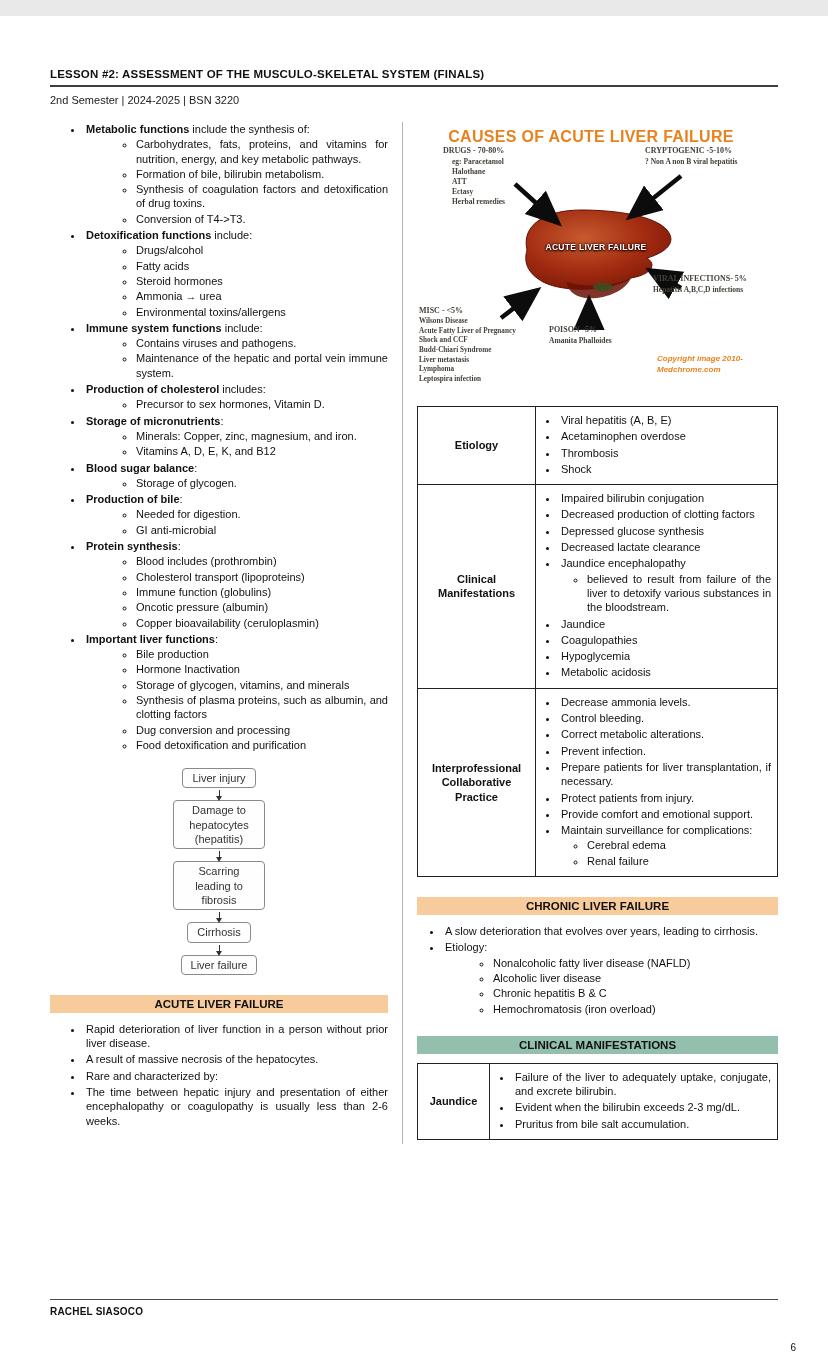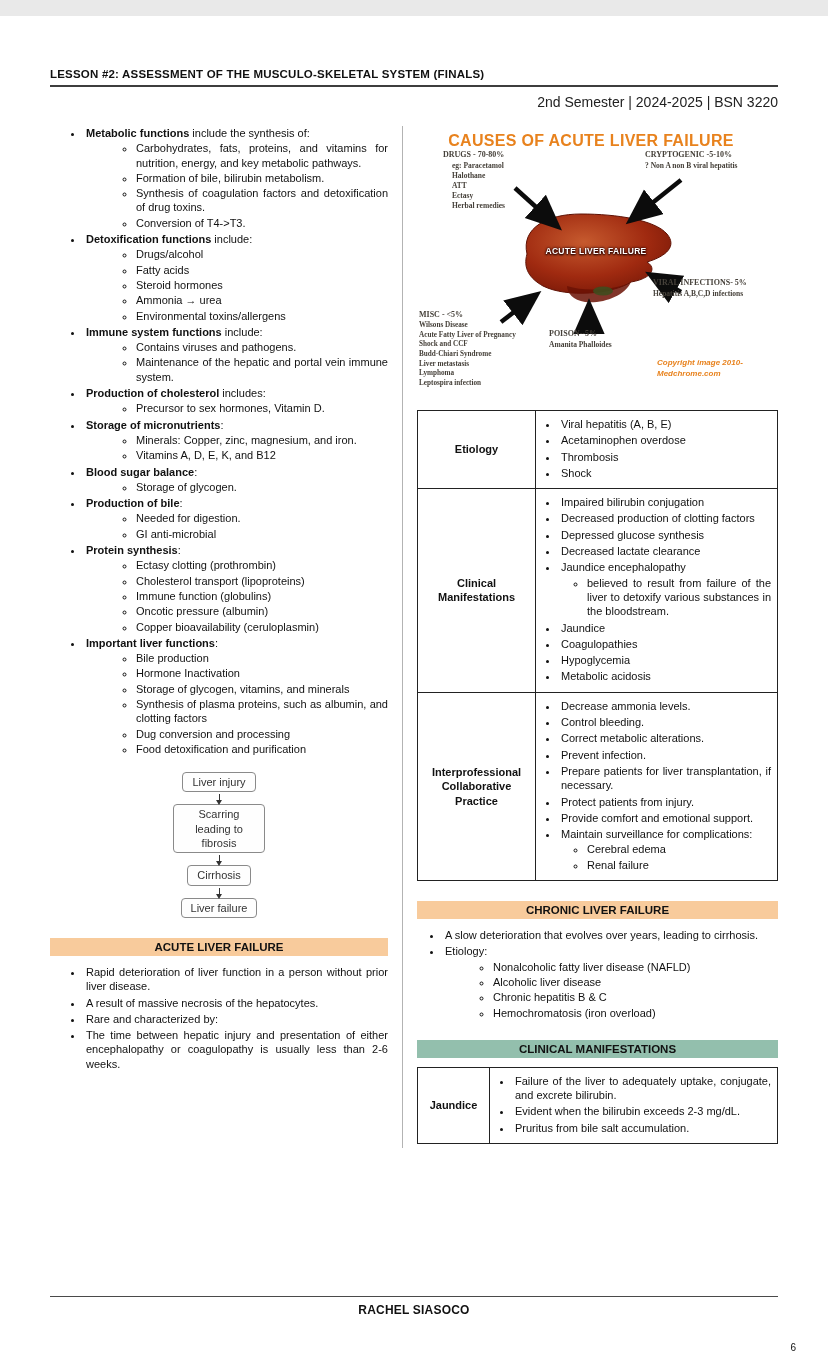--- a/index.html
+++ b/index.html
@@ -6,21 +6,21 @@
   html,body { margin:0; padding:0; background:#e9e9e9; }
   .page {
     width:828px; height:1363px; margin:16px auto; background:#ffffff;
     position:relative; overflow:hidden;
     font-family:"Liberation Sans", sans-serif; font-size:11px; color:#111;
   }
   
   .doc-header { padding:52px 50px 0 50px; }
   .doc-title { font-size:11.5px; font-weight:bold; letter-spacing:.2px;
                border-bottom:2px solid #3d3d3d; padding-bottom:5px; }
-  .doc-subtitle { font-size:14px; margin-top:7px; color:#222;text-align:right; }
+  .doc-subtitle { font-size:11px; margin-top:7px; color:#222; }
 
   
   .columns { display:flex; padding:16px 50px 0 50px; align-items:stretch; }
   .col-left  { width:352px; padding-right:14px; }
   .col-divider { width:1px; background:#b3b3b3; }
   .col-right { flex:1; padding-left:14px; }
 
   
   ul { margin:0; }
   ul.u1 { list-style:disc; padding-left:34px; }
@@ -77,21 +77,21 @@
   td.content-cell { padding:6px 8px 6px 2px; }
   td.content-cell ul.u1 { padding-left:17px; }
   td.content-cell ul.u2 { padding-left:26px; }
 
   .col-right ul.u1.rlist { padding-left:26px; }
   .col-right ul.u1.rlist ul.u2 { padding-left:48px; }
 
   
   .doc-footer { position:absolute; left:50px; right:50px; bottom:62px;
     border-top:1.5px solid #4a4a4a; padding-top:6px; }
-  .footer-author { font-size:12px; font-weight:bold; letter-spacing:.2px;text-align:center; }
+  .footer-author { font-size:10px; font-weight:bold; letter-spacing:.2px; }
   .page-number { position:absolute; right:32px; bottom:26px; font-size:10px; color:#111; }
 </style>
 </head>
 <body>
 
 <div class="page">
 
   <div class="doc-header">
     <div class="doc-title">LESSON #2: ASSESSMENT OF THE MUSCULO-SKELETAL SYSTEM (FINALS)</div>
     <div class="doc-subtitle">2nd Semester | 2024-2025 | BSN 3220</div>
@@ -159,21 +159,21 @@
             <ul class="u2">
 
             <li>Needed for digestion.</li>
               <li>GI anti-microbial</li>
             </ul>
           </li>
           <li>
             <span class="b">Protein synthesis</span><span>:</span>
             <ul class="u2">
 
-            <li>Ectasy clotting (prothrombin)</li>
+            <li>Blood includes (prothrombin)</li>
               <li>Cholesterol transport (lipoproteins)</li>
               <li>Immune function (globulins)</li>
               <li>Oncotic pressure (albumin)</li>
               <li>Copper bioavailability (ceruloplasmin)</li>
             </ul>
           </li>
           <li>
             <span class="b">Important liver functions</span><span>:</span>
             <ul class="u2">
 
@@ -184,20 +184,24 @@
               <li>Dug conversion and processing</li>
               <li>Food detoxification and purification</li>
             </ul>
           </li>
         </ul>
 
       <div class="flowchart">
 
       <div class="flow-step">
             <div class="flow-box">Liver injury</div>
+            <div class="flow-arrow"></div>
+          </div>
+          <div class="flow-step">
+            <div class="flow-box">Damage to hepatocytes (hepatitis)</div>
             <div class="flow-arrow"></div>
           </div>
           <div class="flow-step">
             <div class="flow-box">Scarring leading to fibrosis</div>
             <div class="flow-arrow"></div>
           </div>
           <div class="flow-step">
             <div class="flow-box">Cirrhosis</div>
             <div class="flow-arrow"></div>
           </div>

